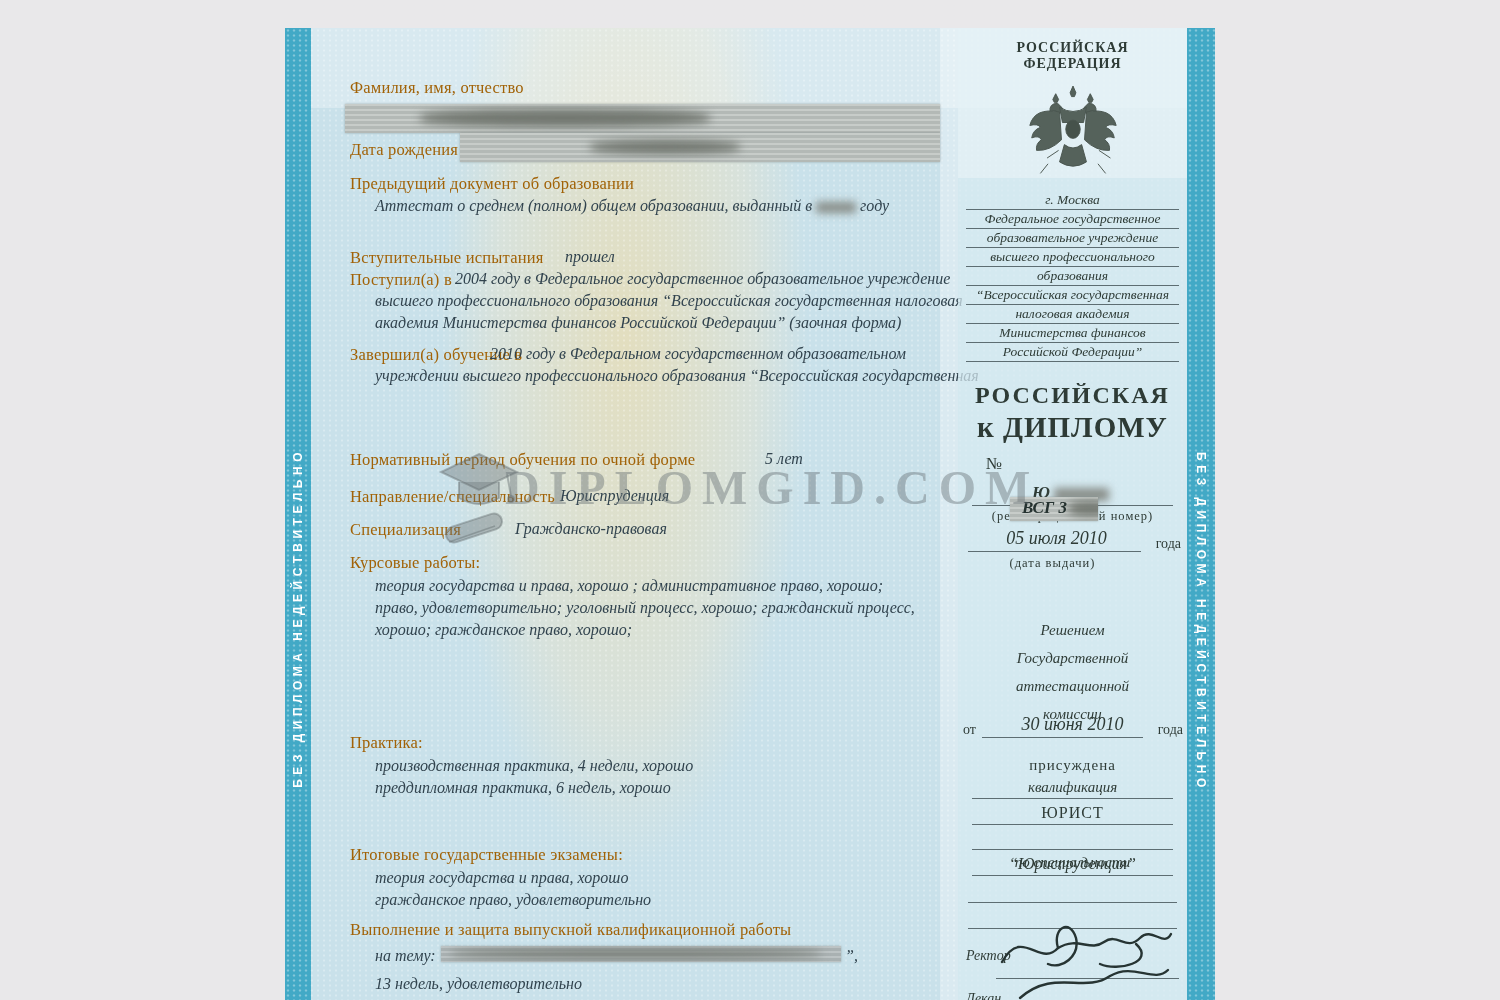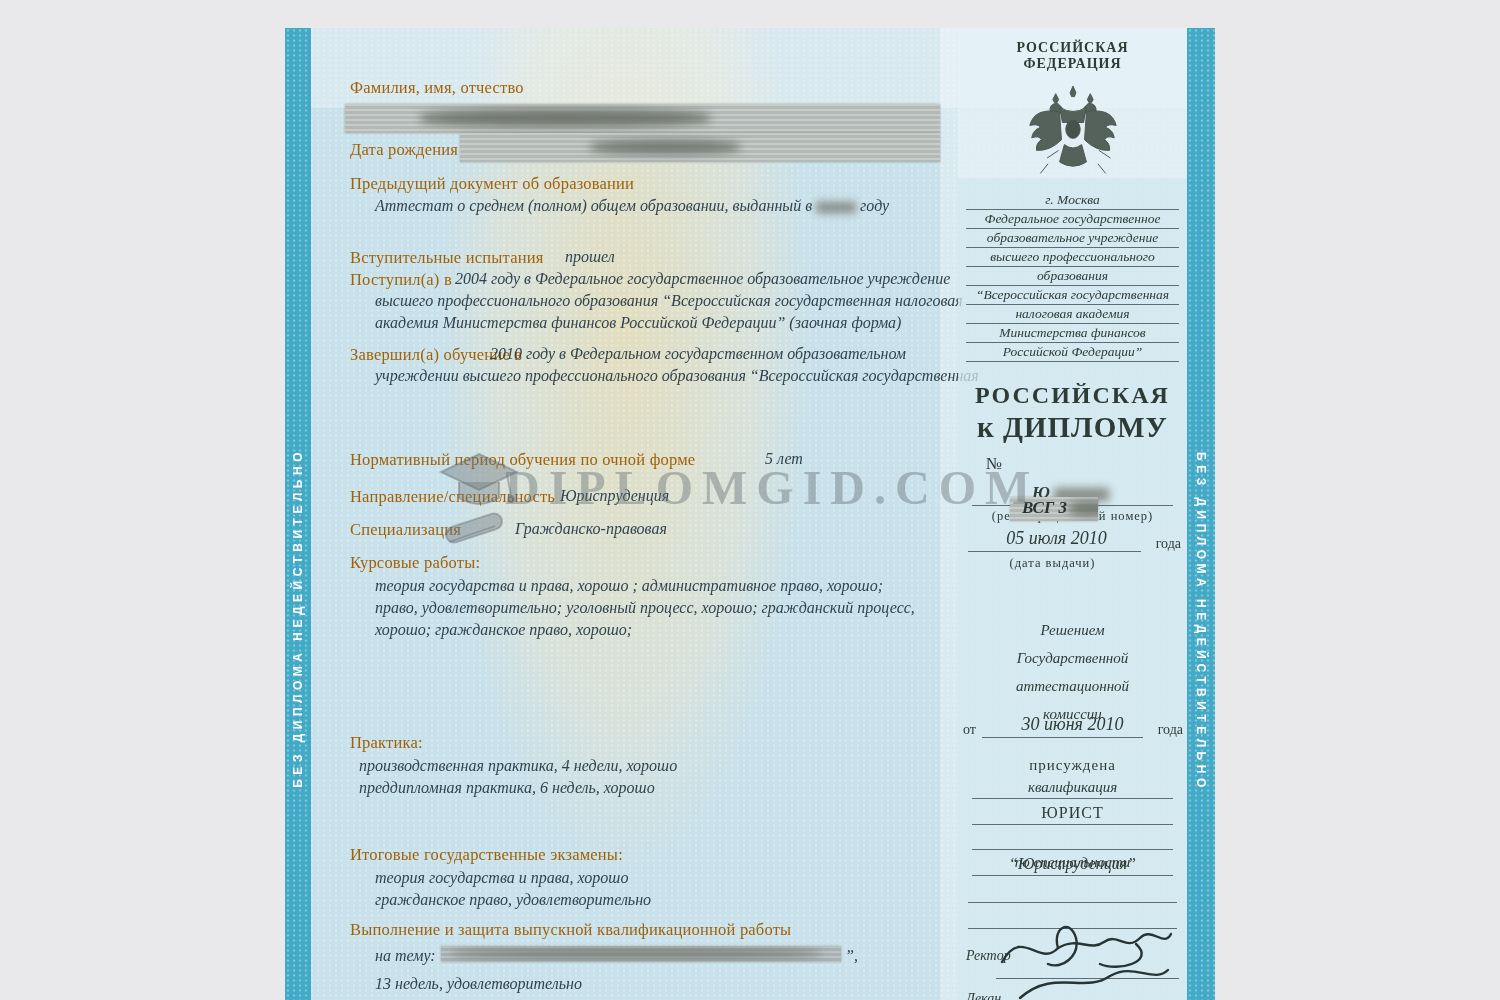--- a/index.html
+++ b/index.html
@@ -132,21 +132,21 @@
     <div class="val" style="left:204px; top:492px;">Гражданско-правовая</div>
 
     <div class="lab" style="left:39px; top:525px;">Курсовые работы:</div>
     <div class="ital-lines" style="left:64px; top:547px;">
         <div>теория государства и права, хорошо ; административное право, хорошо;</div>
         <div>право, удовлетворительно; уголовный процесс, хорошо; гражданский процесс,</div>
         <div>хорошо; гражданское право, хорошо;</div>
       </div>
 
     <div class="lab" style="left:39px; top:705px;">Практика:</div>
-    <div class="ital-lines" style="left:48px; top:727px;">
+    <div class="ital-lines" style="left:64px; top:727px;">
         <div>производственная практика, 4 недели, хорошо</div>
         <div>преддипломная практика, 6 недель, хорошо</div>
       </div>
 
     <div class="lab" style="left:39px; top:817px;">Итоговые государственные экзамены:</div>
     <div class="ital-lines" style="left:64px; top:839px;">
         <div>теория государства и права, хорошо</div>
         <div>гражданское право, удовлетворительно</div>
       </div>
 

